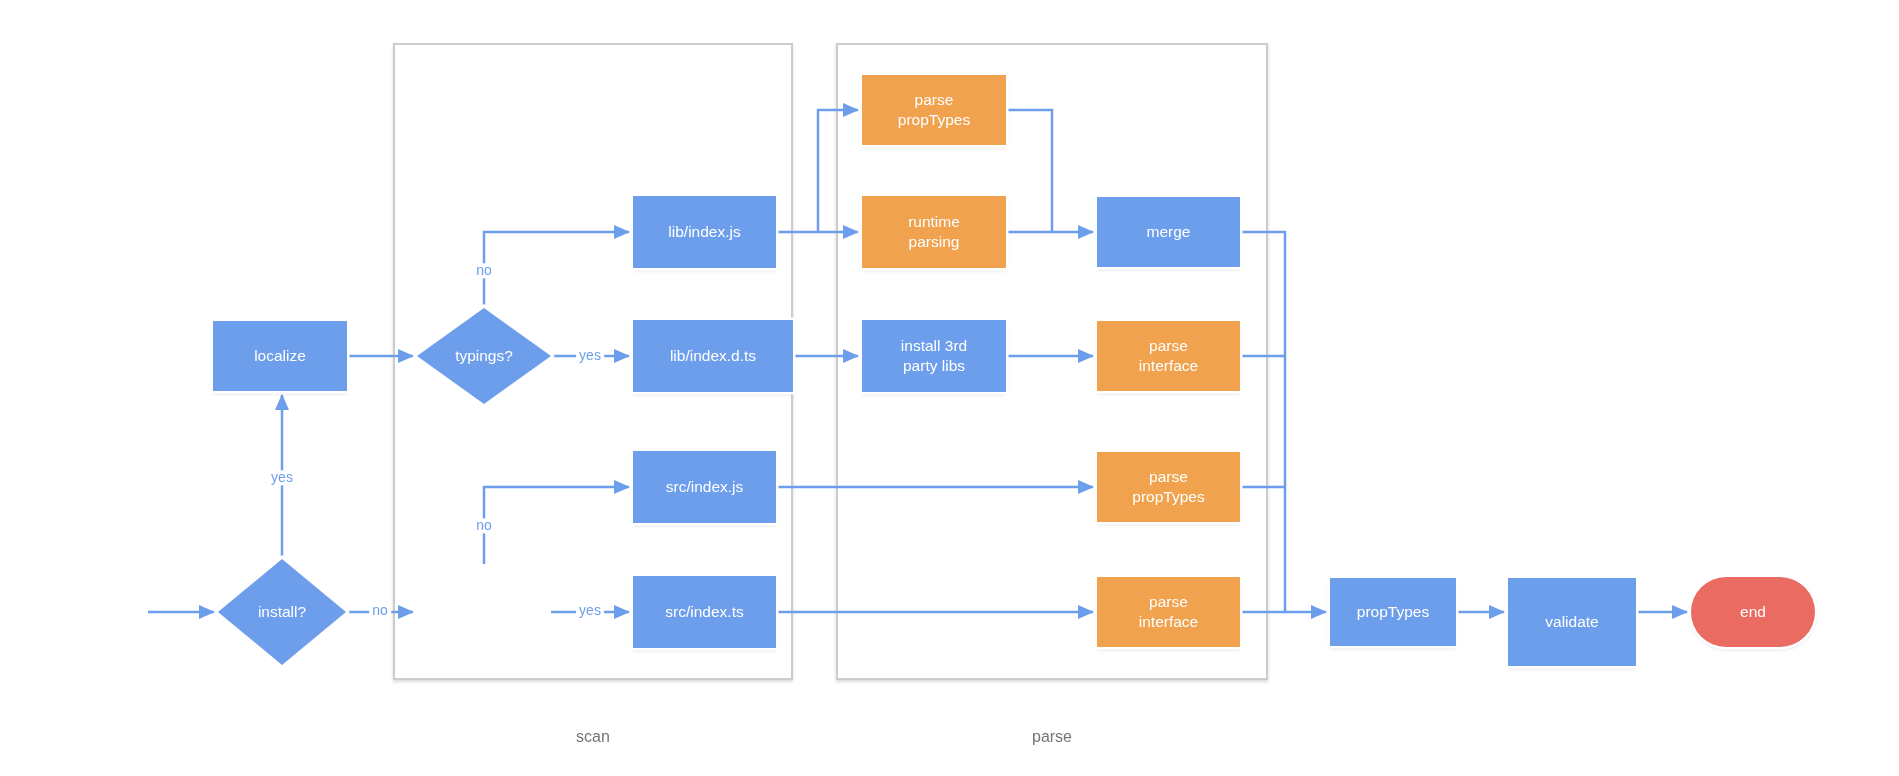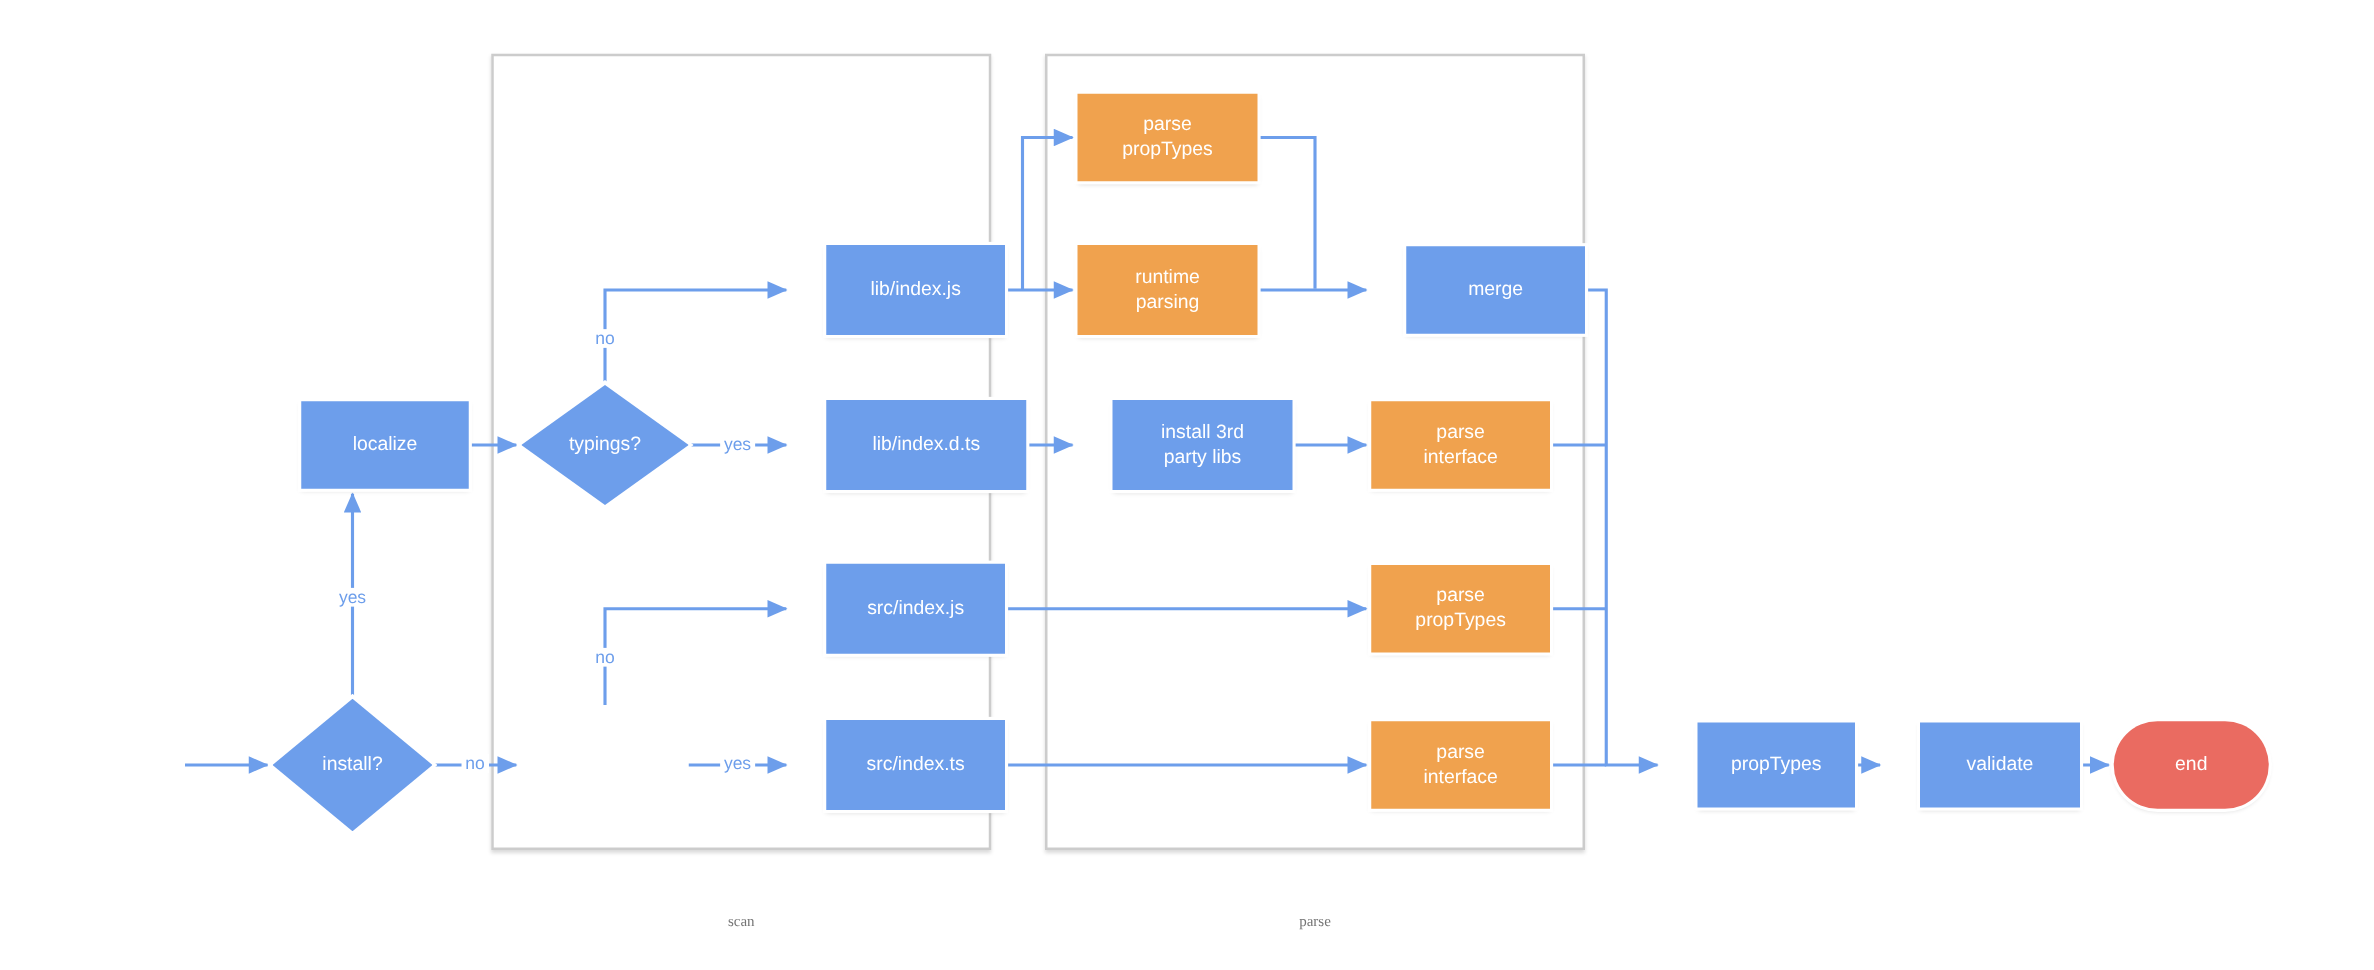--- a/index.html
+++ b/index.html
@@ -14,38 +14,38 @@
   .stage{
     position:relative;width:1899px;height:776px;overflow:hidden;background:#fff;
     font-family:"Liberation Sans", sans-serif;
   }
   
   .container-box{
     position:absolute;background:#ffffff;border:2px solid var(--container-border);
     box-shadow:0 2px 3px rgba(0,0,0,0.15);z-index:0;box-sizing:border-box;
   }
   .container-label{
-    position:absolute;z-index:1;color:var(--container-label);font-size:12px;
-    text-align:center;transform:translate(-50%,-50%);font-family:Liberation Serif, serif;
+    position:absolute;z-index:1;color:var(--container-label);font-size:16px;
+    text-align:center;transform:translate(-50%,-50%);
   }
   
   svg.edges{position:absolute;left:0;top:0;z-index:2;}
   svg.edges .edge{stroke:var(--edge-blue);stroke-width:2.5;fill:none;}
   svg.edges .arrowfill{fill:var(--edge-blue);}
   
   .node{
     position:absolute;z-index:3;display:flex;align-items:center;justify-content:center;
     box-sizing:border-box;text-align:center;
   }
   .node .nlabel{
     color:#ffffff;font-size:15.5px;line-height:1.3;white-space:pre-line;
     position:relative;z-index:2;
   }
   .node.rect{box-shadow:0 0 0 2.5px #ffffff,0 2px 4px rgba(0,0,0,0.18);}
-  .node.blue{background:var(--process-blue);margin-left:28px;}
+  .node.blue{background:var(--process-blue);}
   .node.orange{background:var(--parse-orange);}
   .node.pill{background:var(--terminal-red);border-radius:40px;box-shadow:0 0 0 2.5px #ffffff,0 2px 4px rgba(0,0,0,0.18);}
   .node.diamond{background:transparent;}
   .diamond-halo,.diamond-fill{
     position:absolute;clip-path:polygon(50% 0%,100% 50%,50% 100%,0% 50%);
   }
   .diamond-halo{inset:-4px;background:#ffffff;}
   .diamond-fill{inset:0;background:var(--process-blue);}
   
   .edge-label{
@@ -158,21 +158,21 @@
 
   <div class="node rect orange" style="left:1097px;top:577px;width:143px;height:70px">
     <span class="nlabel">parse
 interface</span>
   </div>
 
   <div class="node rect blue" style="left:1330px;top:578px;width:126px;height:68px">
     <span class="nlabel">propTypes</span>
   </div>
 
-  <div class="node rect blue" style="left:1508px;top:578px;width:128px;height:68px">
+  <div class="node rect blue" style="left:1508px;top:578px;width:128px;height:88px">
     <span class="nlabel">validate</span>
   </div>
 
   <div class="node pill" style="left:1691px;top:577px;width:124px;height:70px">
     <span class="nlabel">end</span>
   </div>
 
   <span class="edge-label" style="left:282px;top:478px">yes</span>
   <span class="edge-label" style="left:380px;top:611px">no</span>
   <span class="edge-label" style="left:484px;top:271px">no</span>

